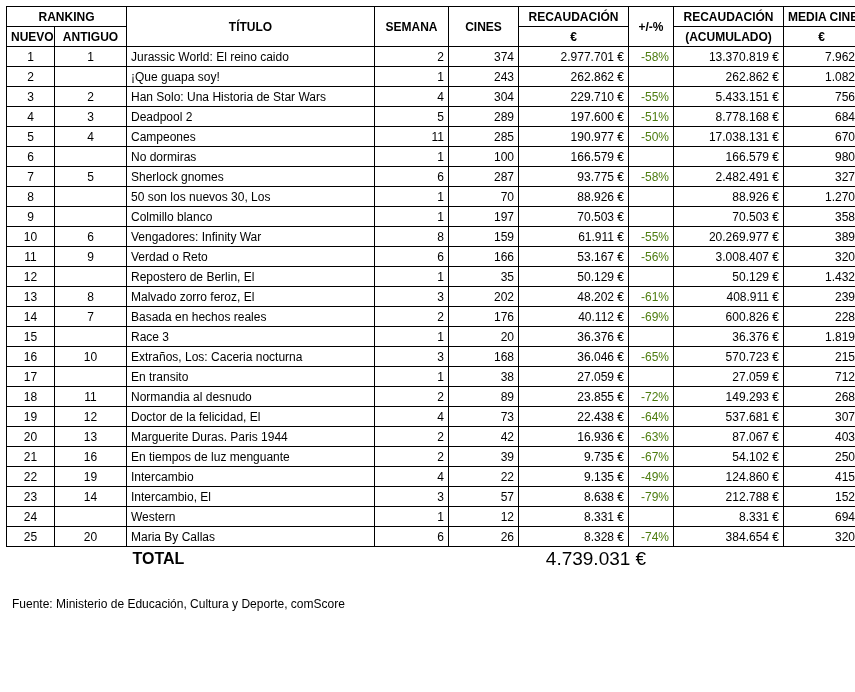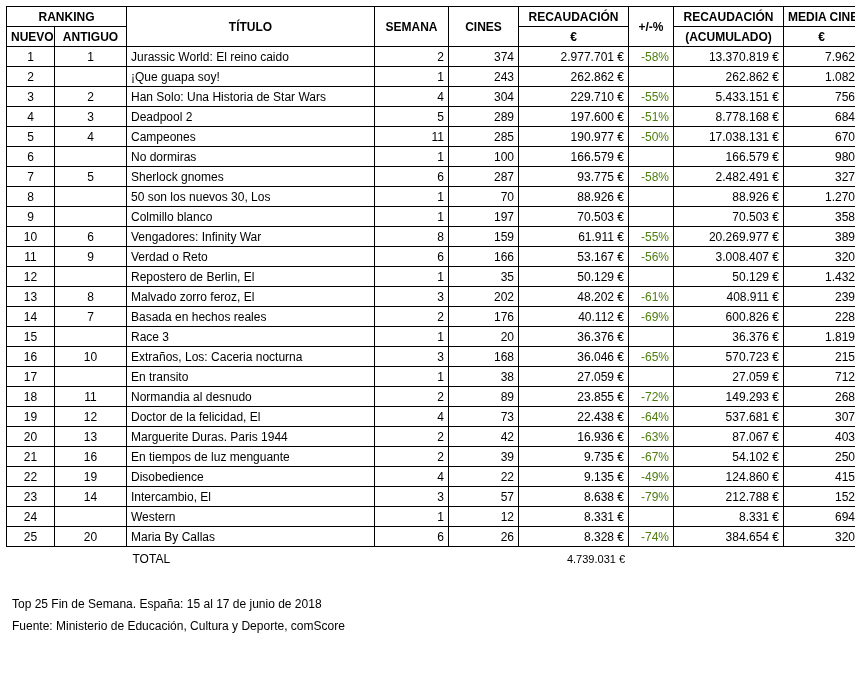--- a/index.html
+++ b/index.html
@@ -56,25 +56,26 @@
   td.right      { text-align: right; padding-right: 5px; }
   td.pct        { text-align: right; padding-right: 4px; color: #4d7c0f; font-size: 11.5px; }
 
   tr.total-row td {
     border: none;
     height: 24px;
   }
   tr.total-row td.total-label {
     text-align: left;
     padding-left: 6px;
-    font-size: 12px;
+    font-size: 16px;
+    font-weight: bold;
   }
   tr.total-row td.total-value {
     text-align: center;
-    font-size: 11px;
+    font-size: 19px;
   }
   .footer {
     margin-top: 22px;
     padding-left: 6px;
     font-size: 12px;
     line-height: 22px;
   }
   .footer div { white-space: nowrap; }
   .hdr-rank-top { border-bottom: 1px solid #000; }
 </style>
@@ -341,21 +342,21 @@
           <td class="right">2</td>
           <td class="right">39</td>
           <td class="right">9.735 €</td>
           <td class="pct">-67%</td>
           <td class="right">54.102 €</td>
           <td class="right">250</td>
         </tr>
         <tr>
           <td class="num-center">22</td>
           <td class="num-center">19</td>
-          <td class="titulo">Disobedience</td>
+          <td class="titulo">Intercambio</td>
           <td class="right">4</td>
           <td class="right">22</td>
           <td class="right">9.135 €</td>
           <td class="pct">-49%</td>
           <td class="right">124.860 €</td>
           <td class="right">415</td>
         </tr>
         <tr>
           <td class="num-center">23</td>
           <td class="num-center">14</td>
@@ -392,16 +393,15 @@
         <tr class="total-row">
           <td colspan="2"></td>
           <td class="total-label">TOTAL</td>
           <td colspan="2"></td>
           <td class="total-value" colspan="2">4.739.031 €</td>
           <td colspan="2"></td>
         </tr>
       </tbody>
   </table>
   <div class="footer">
-    <div>Top 25 Fin de Semana. España: 15 al 17 de junio de 2018</div>
     <div>Fuente: Ministerio de Educación, Cultura y Deporte, comScore</div>
   </div>
 </div>
 
 </body></html>

